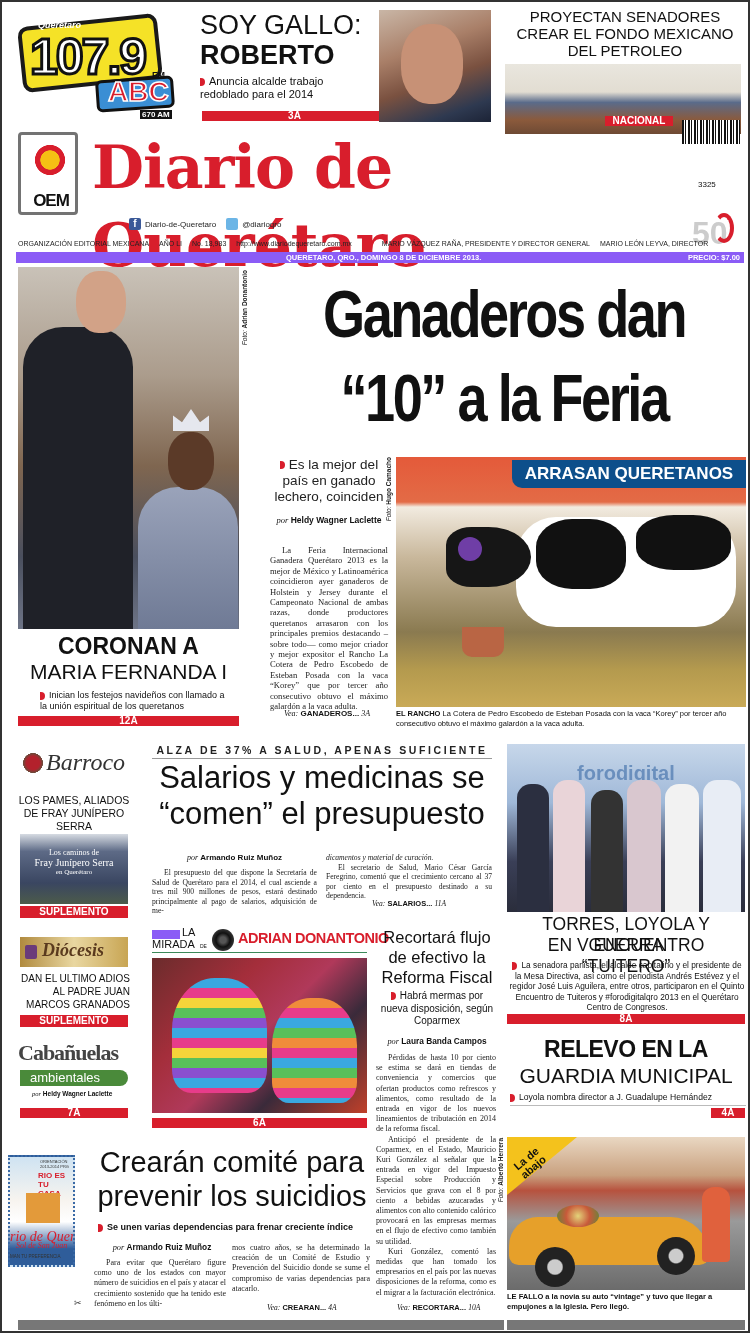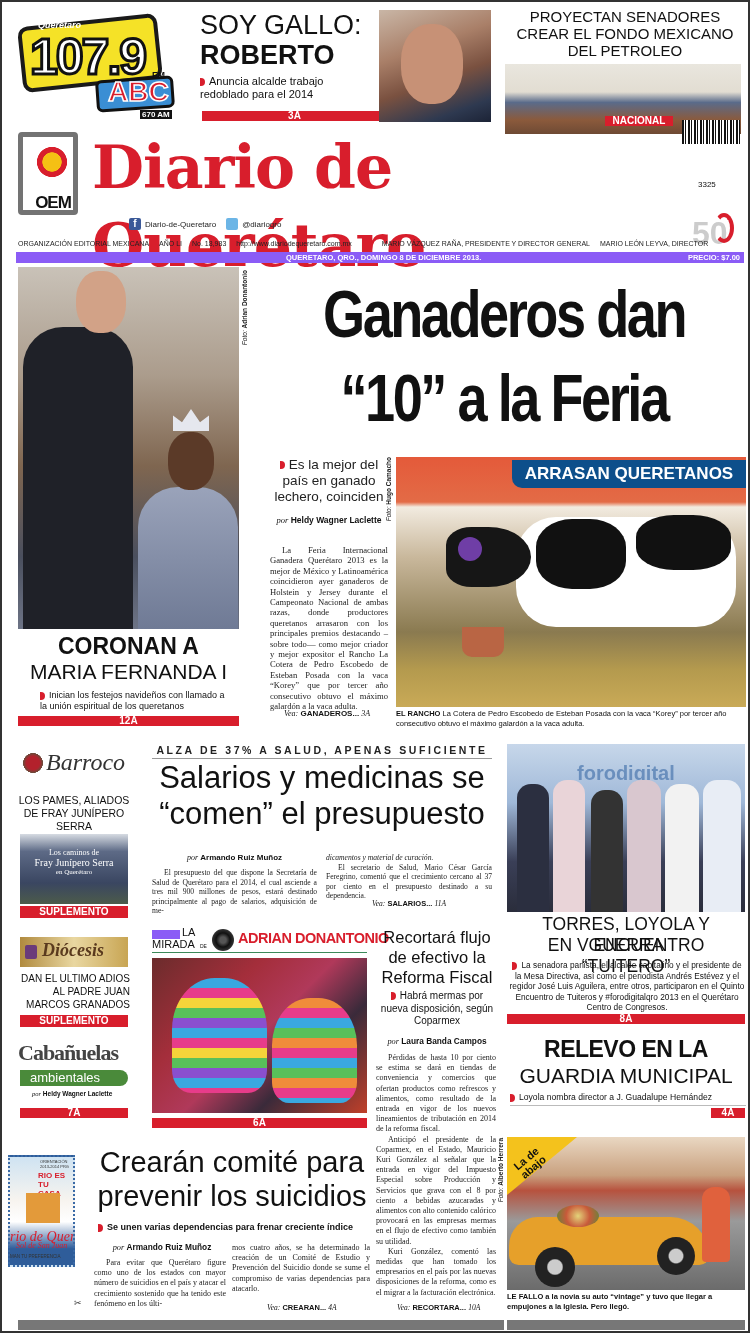--- a/index.html
+++ b/index.html
@@ -40,21 +40,21 @@
 <div class="abs photo" style="left:377px;top:8px;width:112px;height:112px;background:linear-gradient(160deg,#c9b6a6 0%,#a97f68 35%,#7a5140 60%,#2e3950 85%,#1c2336 100%);">
   <div class="abs" style="left:22px;top:14px;width:62px;height:80px;border-radius:45%;background:#c79176;"></div>
 </div>
 
 <div class="abs" style="left:503px;top:6px;width:240px;height:114px;">
   <div style="font-size:15px;line-height:17px;color:#111;text-align:center;">PROYECTAN SENADORES CREAR EL FONDO MEXICANO DEL PETROLEO</div>
   <div class="photo" style="width:236px;height:70px;margin-top:5px;background:linear-gradient(180deg,#e9e6de 0%,#e2ddd2 40%,#5a6b8a 55%,#8b5a3c 80%,#6e4a34 100%);"></div>
   <div class="redtag abs" style="left:100px;top:108px;width:68px;">NACIONAL</div>
 </div>
 
-<div class="abs" style="left:16px;top:130px;width:60px;height:83px;border:5px solid #737373;border-radius:4px;">
+<div class="abs" style="left:16px;top:130px;width:60px;height:83px;border:3px solid #737373;border-radius:4px;">
   <div class="abs" style="left:10px;top:6px;width:38px;height:38px;border-radius:50%;background:radial-gradient(circle,#f5c014 35%,#d81e2c 37%,#d81e2c 55%,transparent 57%);"></div>
   <div class="abs" style="left:4px;top:56px;width:52px;text-align:center;font-size:17px;font-weight:bold;color:#111;letter-spacing:-1px;">OEM</div>
 </div>
 
 <div class="abs" style="left:90px;top:126px;width:640px;font-family:'DejaVu Serif',serif;font-size:60px;line-height:78px;color:#d81e2c;font-weight:bold;letter-spacing:-1px;">Diario de Querétaro</div>
 
 <div class="abs" style="left:127px;top:216px;font-size:8px;color:#222;display:flex;align-items:center;gap:4px;">
   <span style="display:inline-block;width:12px;height:12px;background:#3b5998;color:#fff;font-weight:bold;font-size:10px;text-align:center;line-height:12px;border-radius:2px;">f</span>
   <span>Diario-de-Queretaro</span>
   <span style="display:inline-block;width:12px;height:12px;background:#6cb5e6;border-radius:2px;margin-left:6px;"></span>

